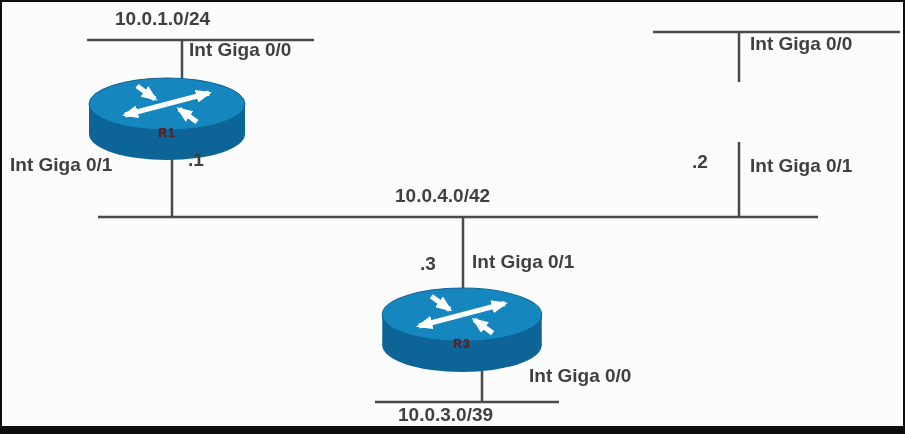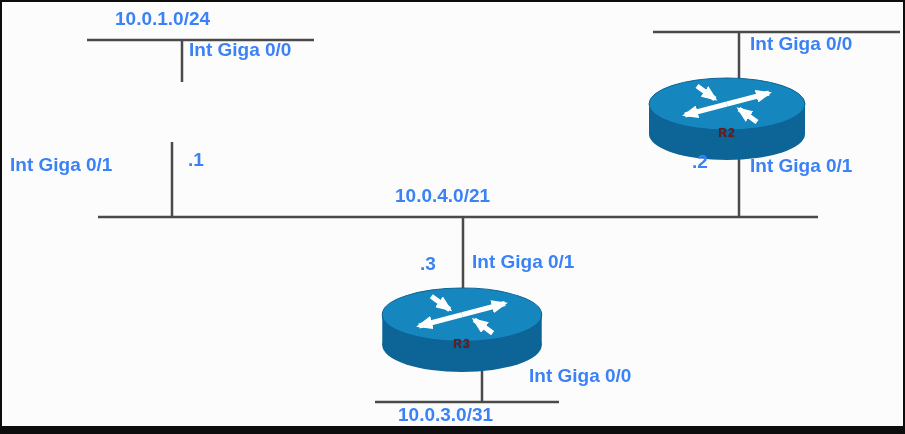--- a/index.html
+++ b/index.html
@@ -10,21 +10,21 @@
     background:#fcfcfc;
     border:2px solid #0d0d0d;
     border-bottom:8px solid #0d0d0d;
     overflow:hidden;
     font-family:"Liberation Sans", sans-serif;
   }
   .lbl{
     position:absolute;
     font-weight:bold;
     font-size:19px;
-    color:#3b82f6;
+    color:#404040;
     white-space:nowrap;
     line-height:1.1;
   }
   .router{
     position:absolute;
   }
   .router-svg{width:100%;height:100%;display:block;}
   .router-name{
     position:absolute;
     left:50%;top:58%;
@@ -67,33 +67,33 @@
     <line x1="737" y1="30" x2="737" y2="80"></line>
     <line x1="96" y1="215" x2="816" y2="215"></line>
     <line x1="170" y1="140" x2="170" y2="215"></line>
     <line x1="737" y1="140" x2="737" y2="215"></line>
     <line x1="461" y1="215" x2="461" y2="294"></line>
     <line x1="480" y1="352" x2="480" y2="400"></line>
     <line x1="373" y1="400" x2="557" y2="400"></line>
   </svg>
 
   <div class="lbl" style="left:113px;top:7px;">10.0.1.0/24</div>
-  <div class="lbl" style="left:393px;top:184px;">10.0.4.0/21</div>
-  <div class="lbl" style="left:396px;top:403px;">10.0.3.0/31</div>
+  <div class="lbl" style="left:393px;top:184px;">10.0.4.0/42</div>
+  <div class="lbl" style="left:396px;top:403px;">10.0.3.0/39</div>
 
+  <div class="router" style="left:85px;top:72px;width:160px;height:90px;">
+    <svg class="router-svg" viewBox="0 0 160 90">
+      <use href="#router-sym" xlink:href="#router-sym" xmlns:xlink="http://www.w3.org/1999/xlink"></use>
+    </svg>
+    <span class="router-name">R1</span>
+  </div>
   <div class="lbl" style="left:187px;top:38px;">Int Giga 0/0</div>
   <div class="lbl" style="left:8px;top:153px;">Int Giga 0/1</div>
   <div class="lbl" style="left:186px;top:148px;">.1</div>
 
-  <div class="router" style="left:645px;top:72px;width:160px;height:90px;">
-    <svg class="router-svg" viewBox="0 0 160 90">
-      <use href="#router-sym" xlink:href="#router-sym" xmlns:xlink="http://www.w3.org/1999/xlink"></use>
-    </svg>
-    <span class="router-name">R2</span>
-  </div>
   <div class="lbl" style="left:748px;top:32px;">Int Giga 0/0</div>
   <div class="lbl" style="left:690px;top:150px;">.2</div>
   <div class="lbl" style="left:748px;top:154px;">Int Giga 0/1</div>
 
   <div class="router" style="left:375px;top:282px;width:170px;height:92px;text-align:right;">
     <svg class="router-svg" viewBox="0 0 160 90">
       <use href="#router-sym" xlink:href="#router-sym" xmlns:xlink="http://www.w3.org/1999/xlink"></use>
     </svg>
     <span class="router-name">R3</span>
   </div>

